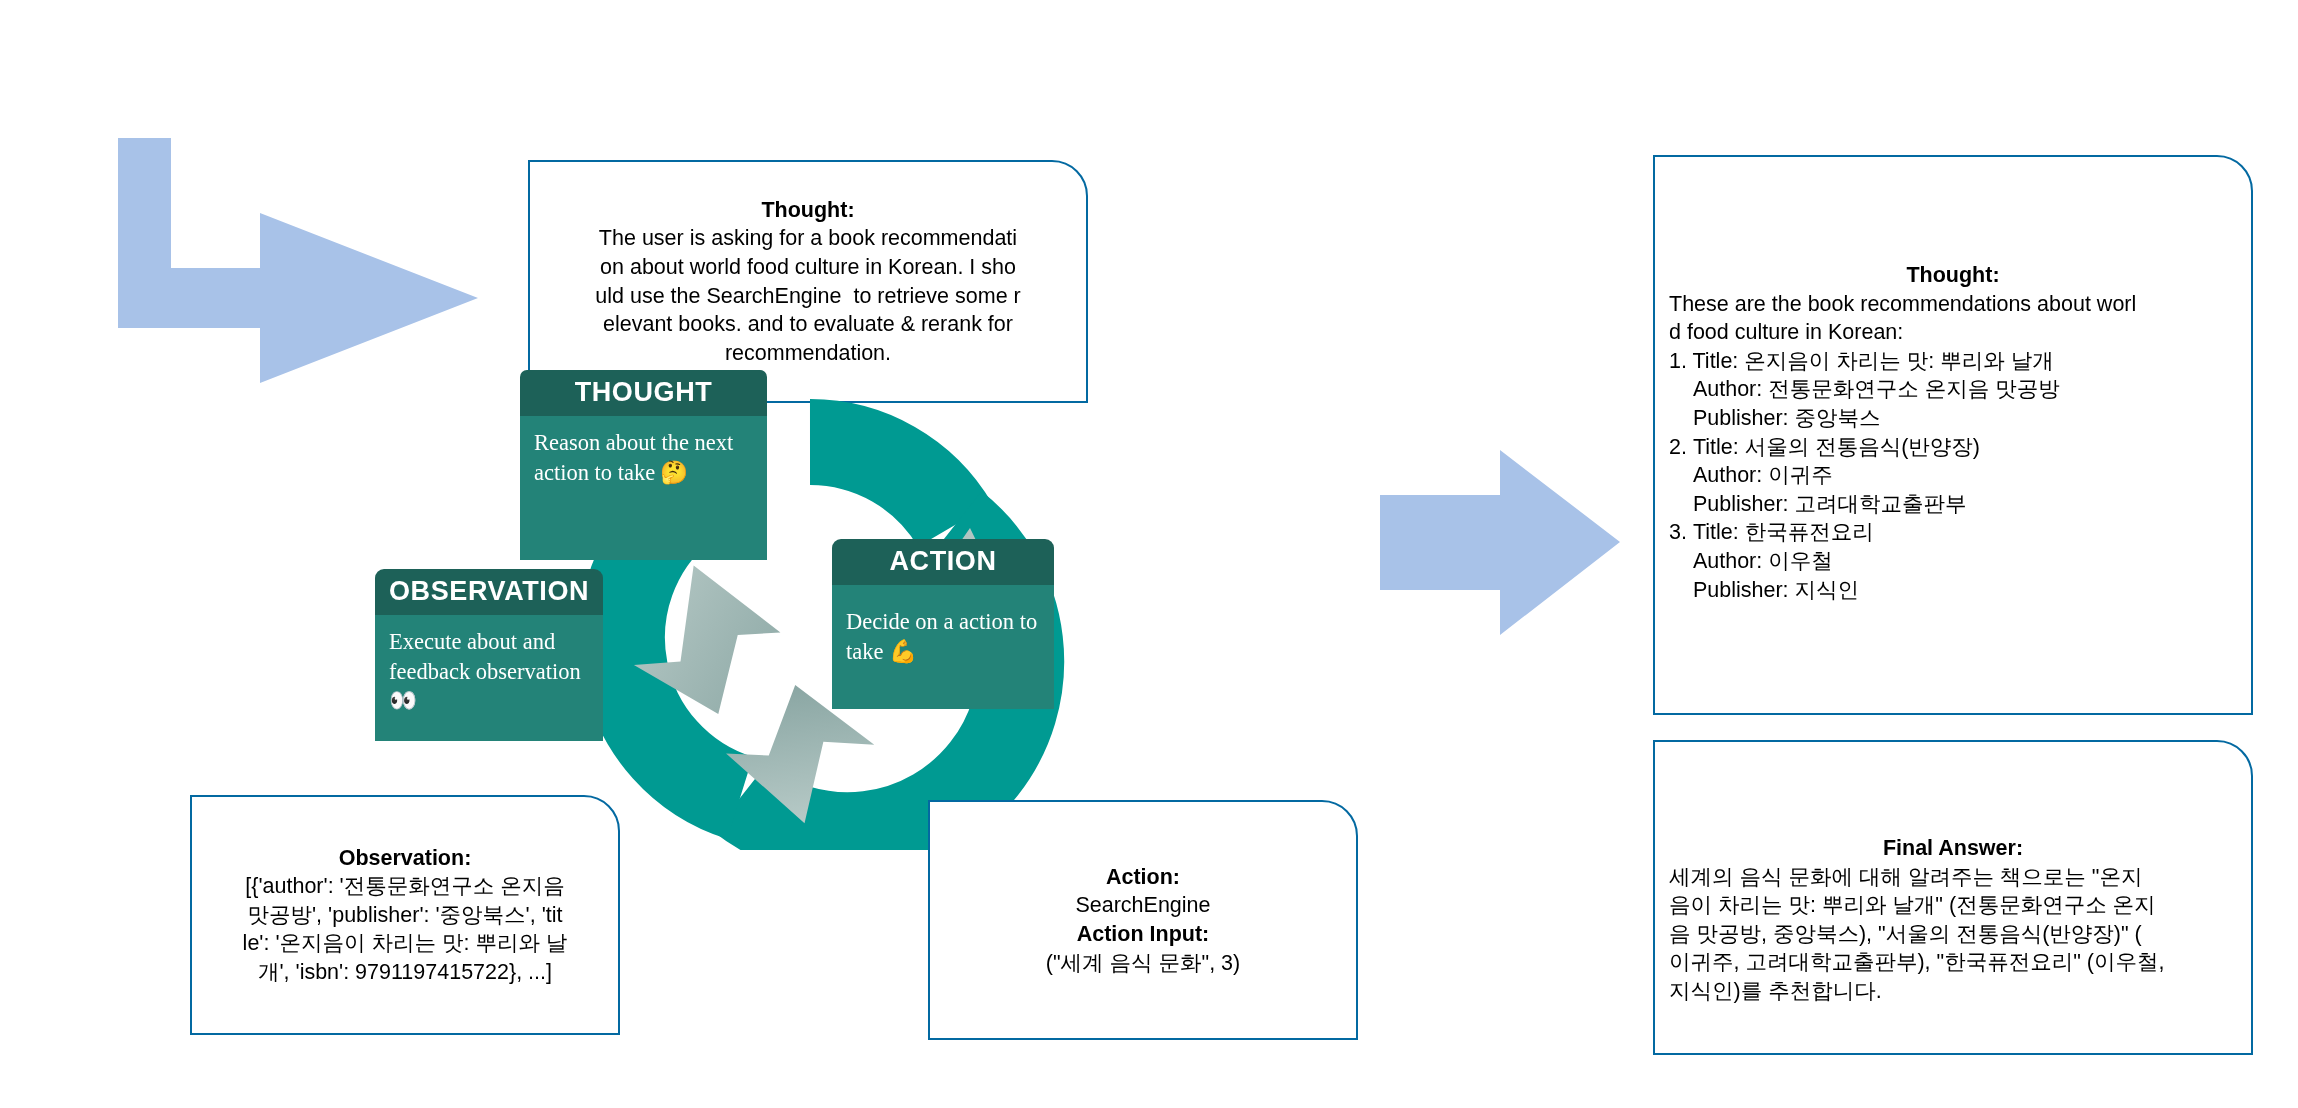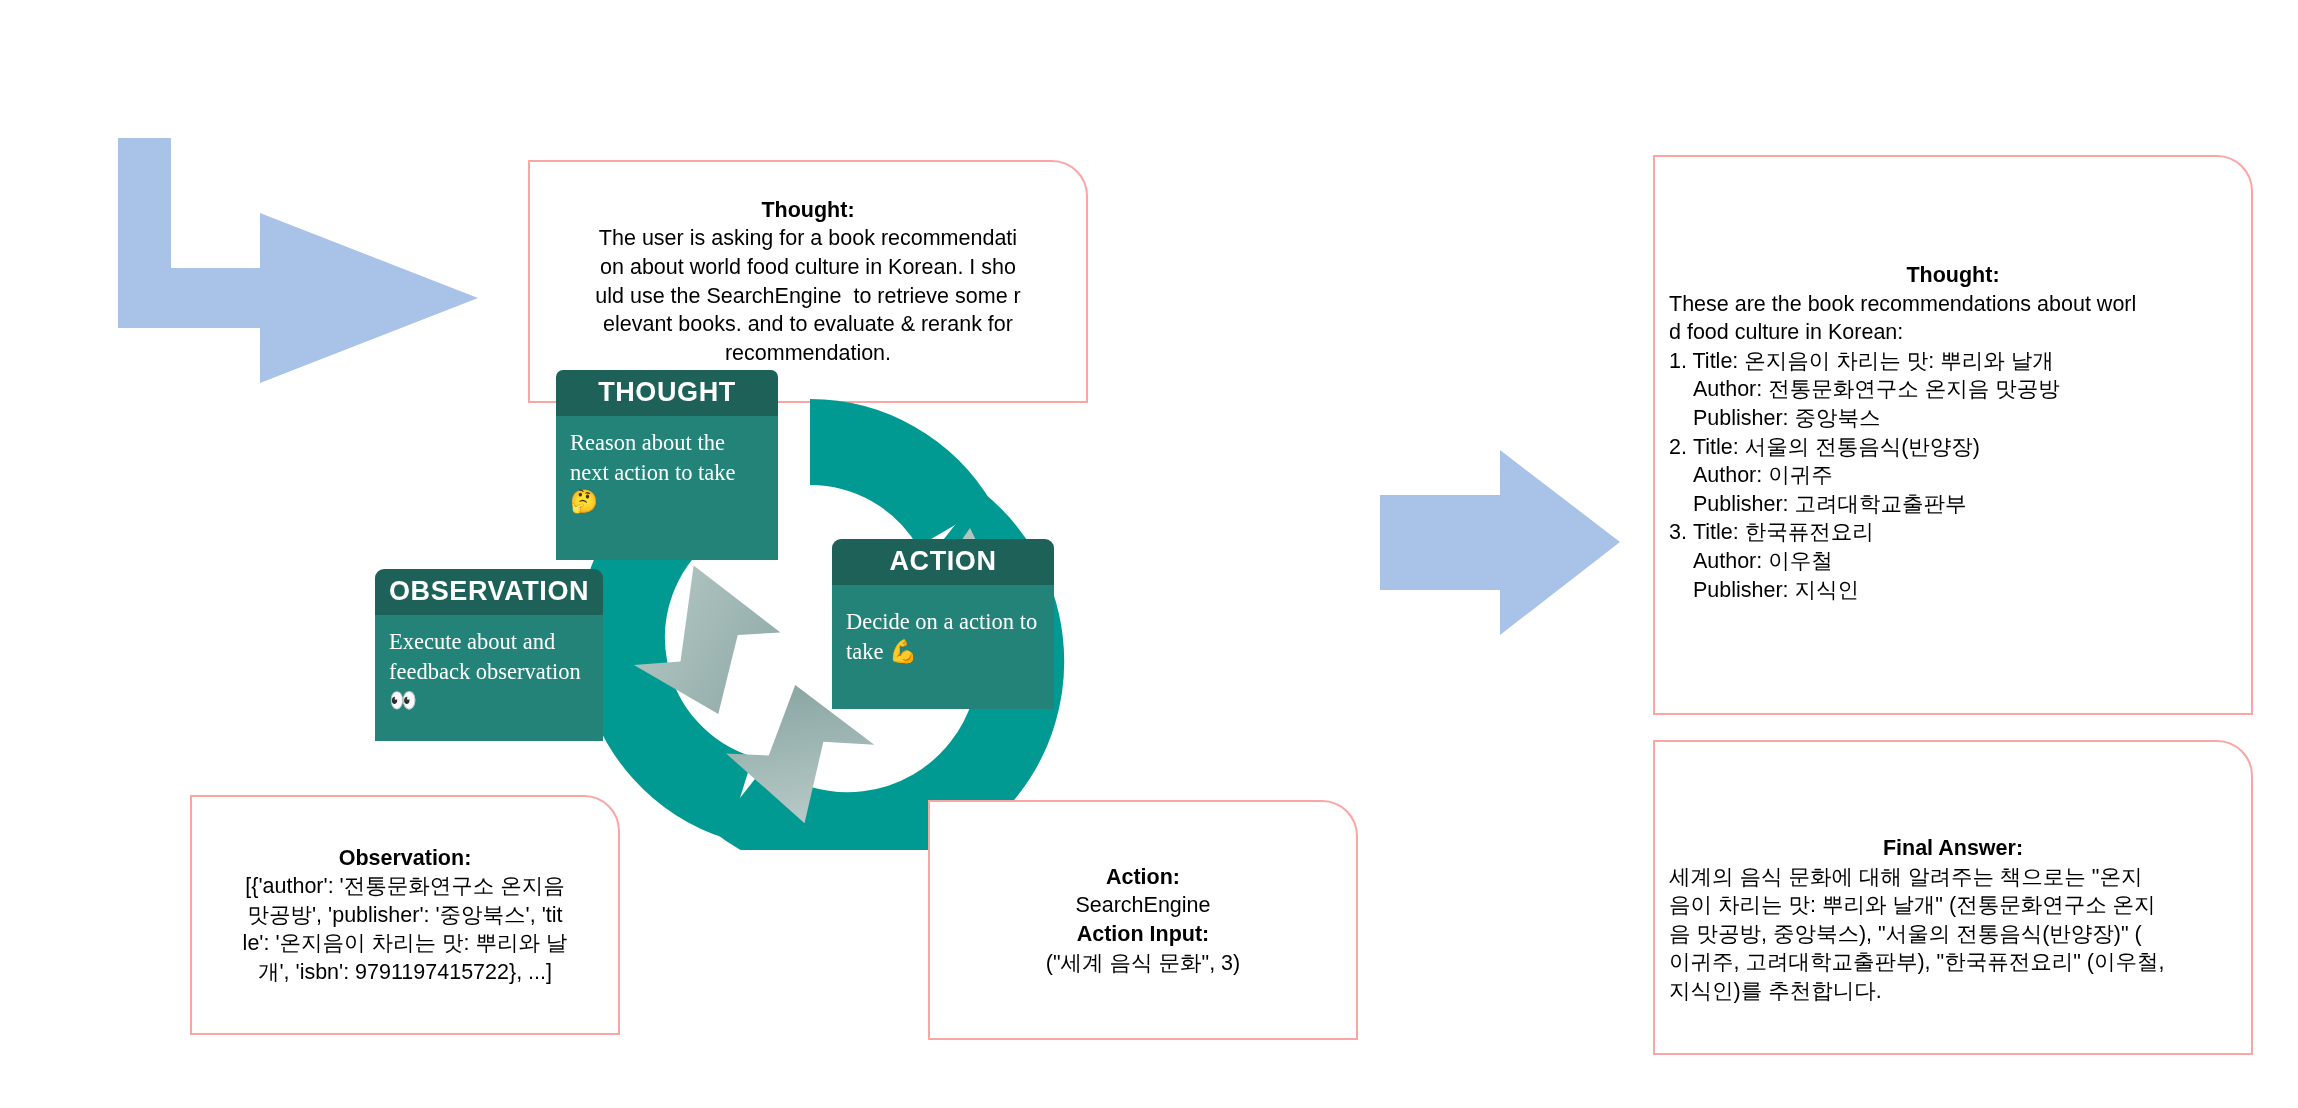--- a/index.html
+++ b/index.html
@@ -19,21 +19,21 @@
     color:#375623;
     white-space:nowrap;
     font-family:"Liberation Sans","DejaVu Sans",sans-serif;
   }
 
   
   .callout{
     position:absolute;
     box-sizing:border-box;
     background:#ffffff;
-    border:2px solid #fca5a5;
+    border:2px solid #0369a1;
     border-radius:0 36px 0 0;
     display:flex;
     flex-direction:column;
     justify-content:center;
     align-items:center;
     text-align:center;
     color:#000000;
     font-size:21.5px;
     line-height:1.33;
     padding:10px 14px;
@@ -121,21 +121,21 @@
         <path d="M 435 145 A 168 168 0 0 1 220 418"></path>
         <path d="M 220 418 A 168 168 0 0 1 163 128"></path>
       </g>
 
       <polygon points="232,150 300,236 258,228 220,300 150,232 196,240" fill="url(#gB)" transform="translate(-40,35) rotate(-14 225 225)"></polygon>
       <polygon points="432,158 470,236 430,232 400,296 330,222 382,230" fill="url(#gC)" transform="translate(18,-10)"></polygon>
       <polygon points="262,332 330,412 288,404 252,470 182,400 232,410" fill="url(#gA)" transform="translate(25,-25) rotate(172 256 400)"></polygon>
     </svg>
 
     <div class="ccard" style="left:-16px;top:-10px;width:0;height:0;overflow:visible;">
-      <div style="position:absolute;left:16px;top:0px;width:222px;border-radius:7px 7px 0 0;overflow:hidden;margin-left:36px;">
+      <div style="position:absolute;left:16px;top:0px;width:247px;border-radius:7px 7px 0 0;overflow:hidden;">
         <div class="chead" style="text-align:center;">THOUGHT</div>
         <div class="cbody" style="min-height:118px;">
           <span>Reason about the next action to take </span><span class="emoji">🤔</span>
         </div>
       </div>
     </div>
 
     <div class="ccard" style="left:0;top:0;width:0;height:0;overflow:visible;">
       <div style="position:absolute;left:312px;top:159px;width:222px;border-radius:9px 9px 0 0;overflow:hidden;">
         <div class="chead" style="text-align:center;">ACTION</div>

